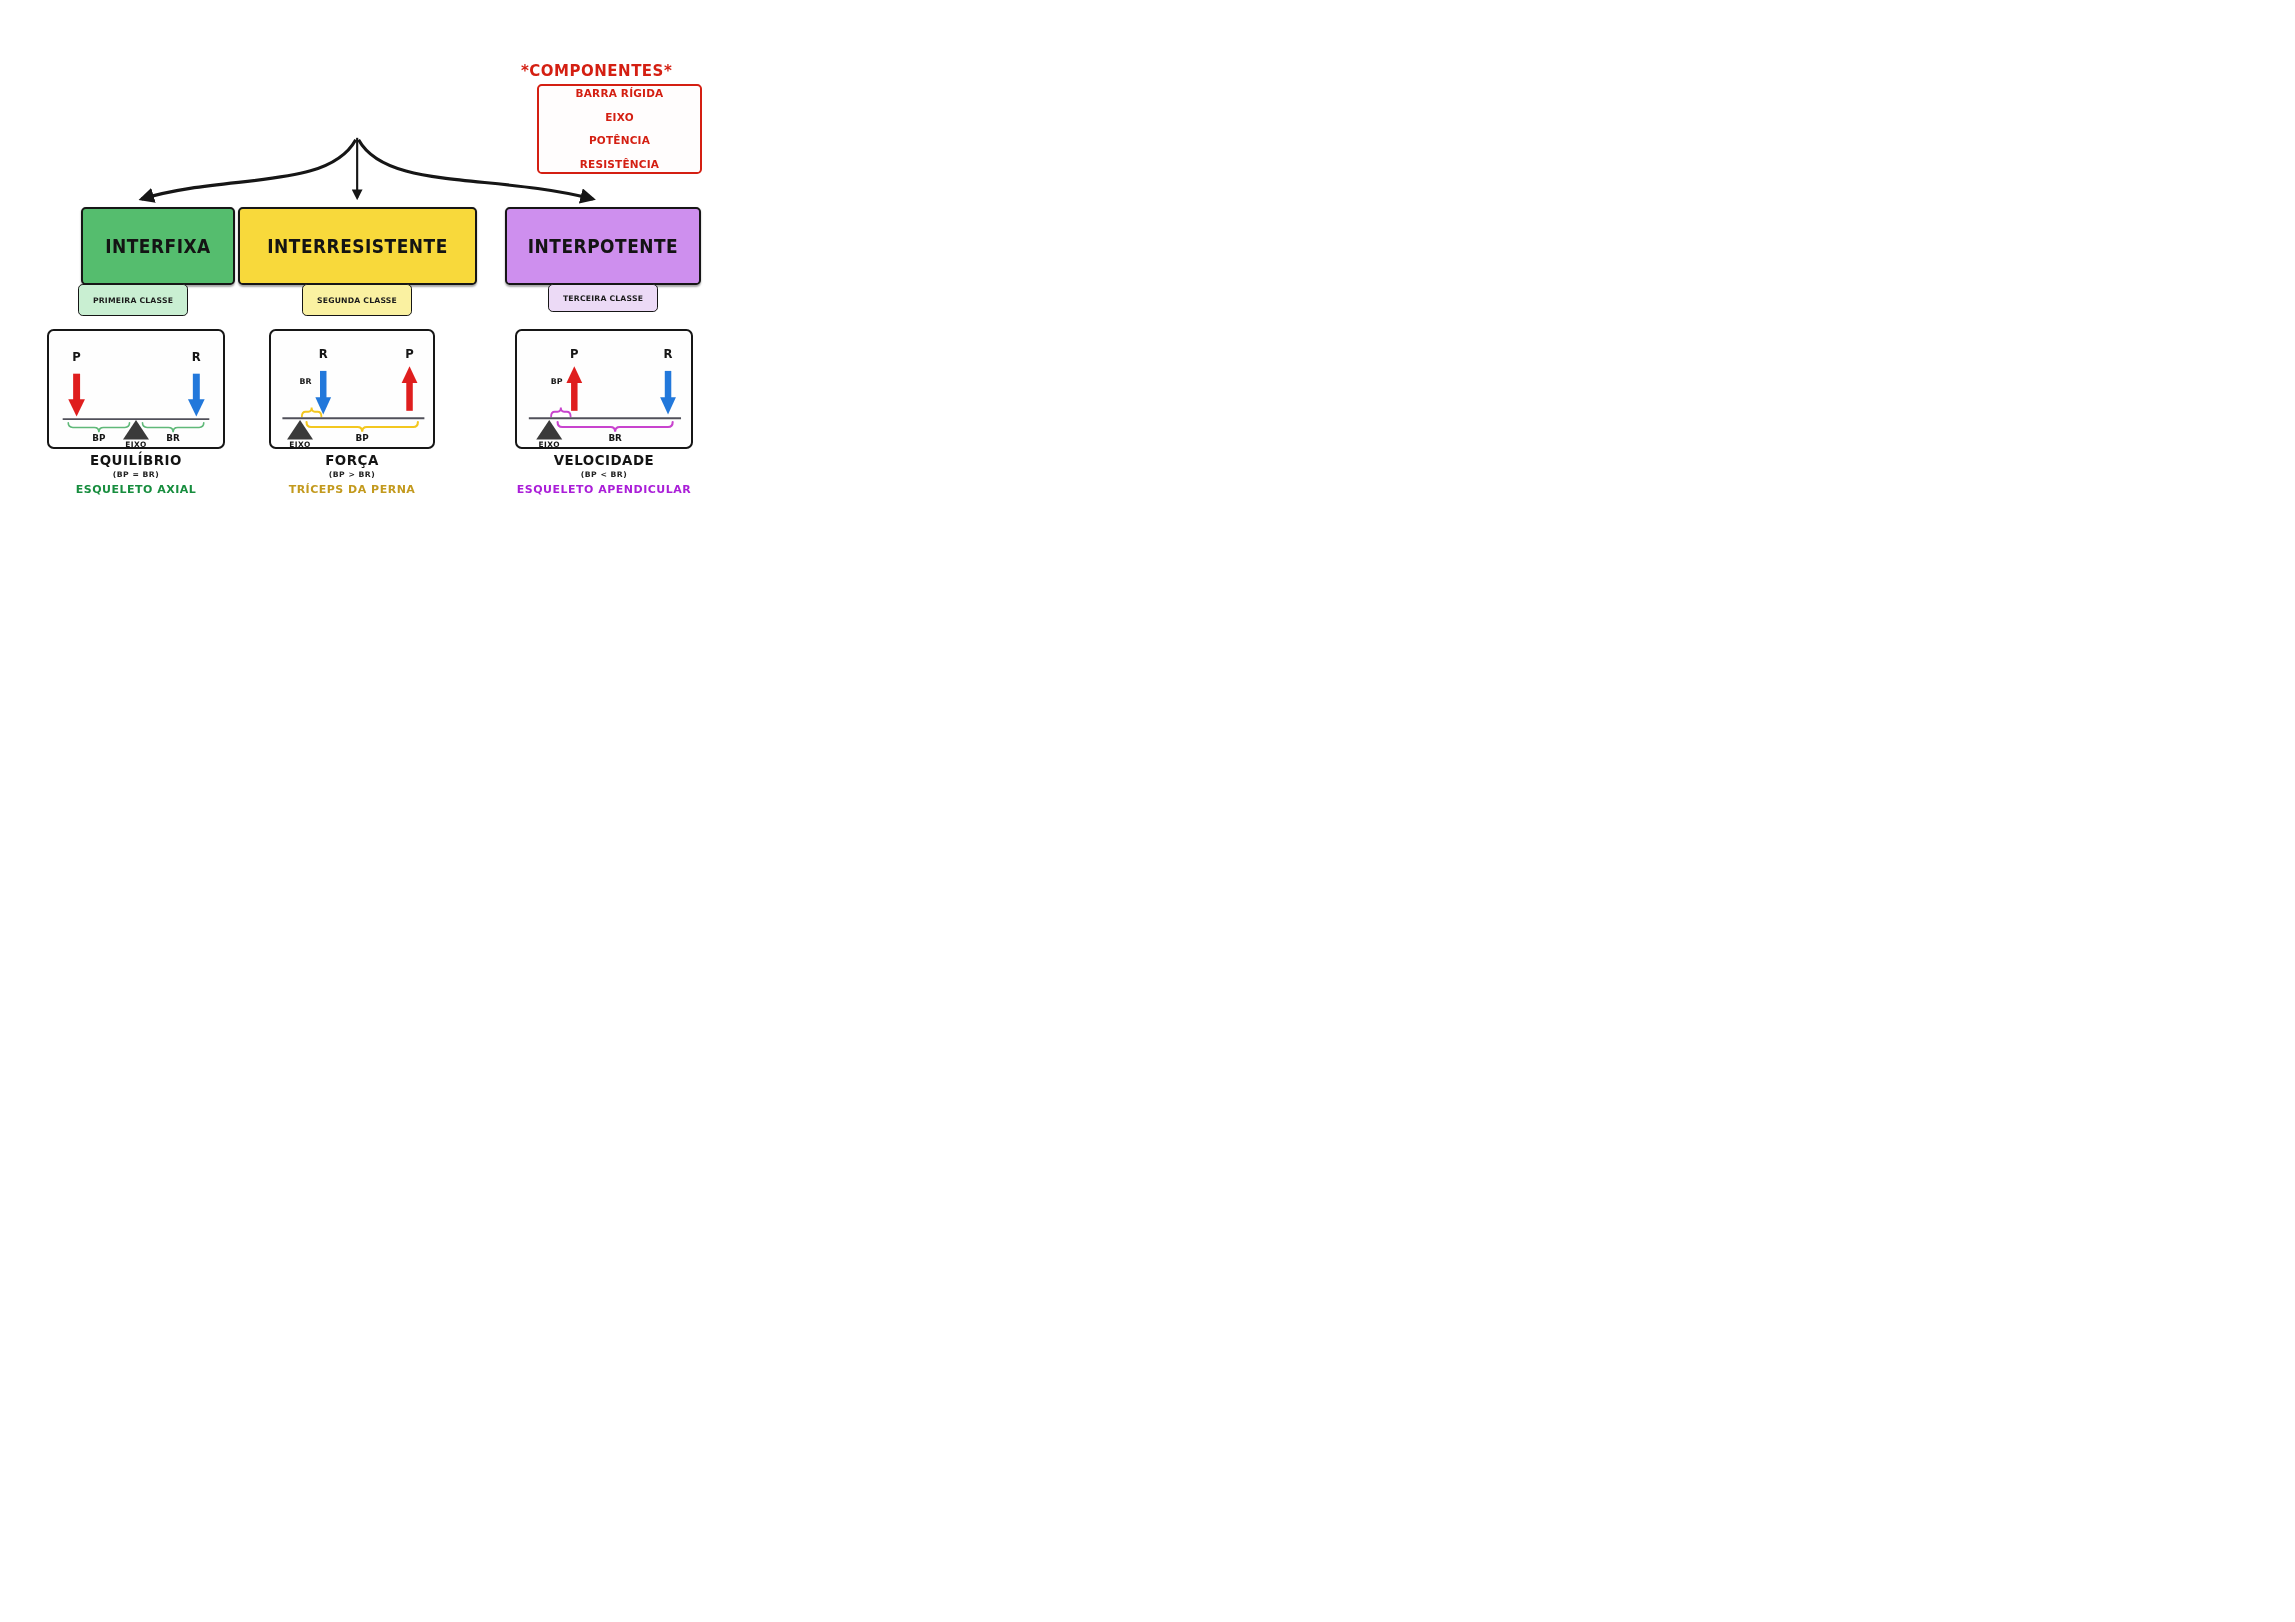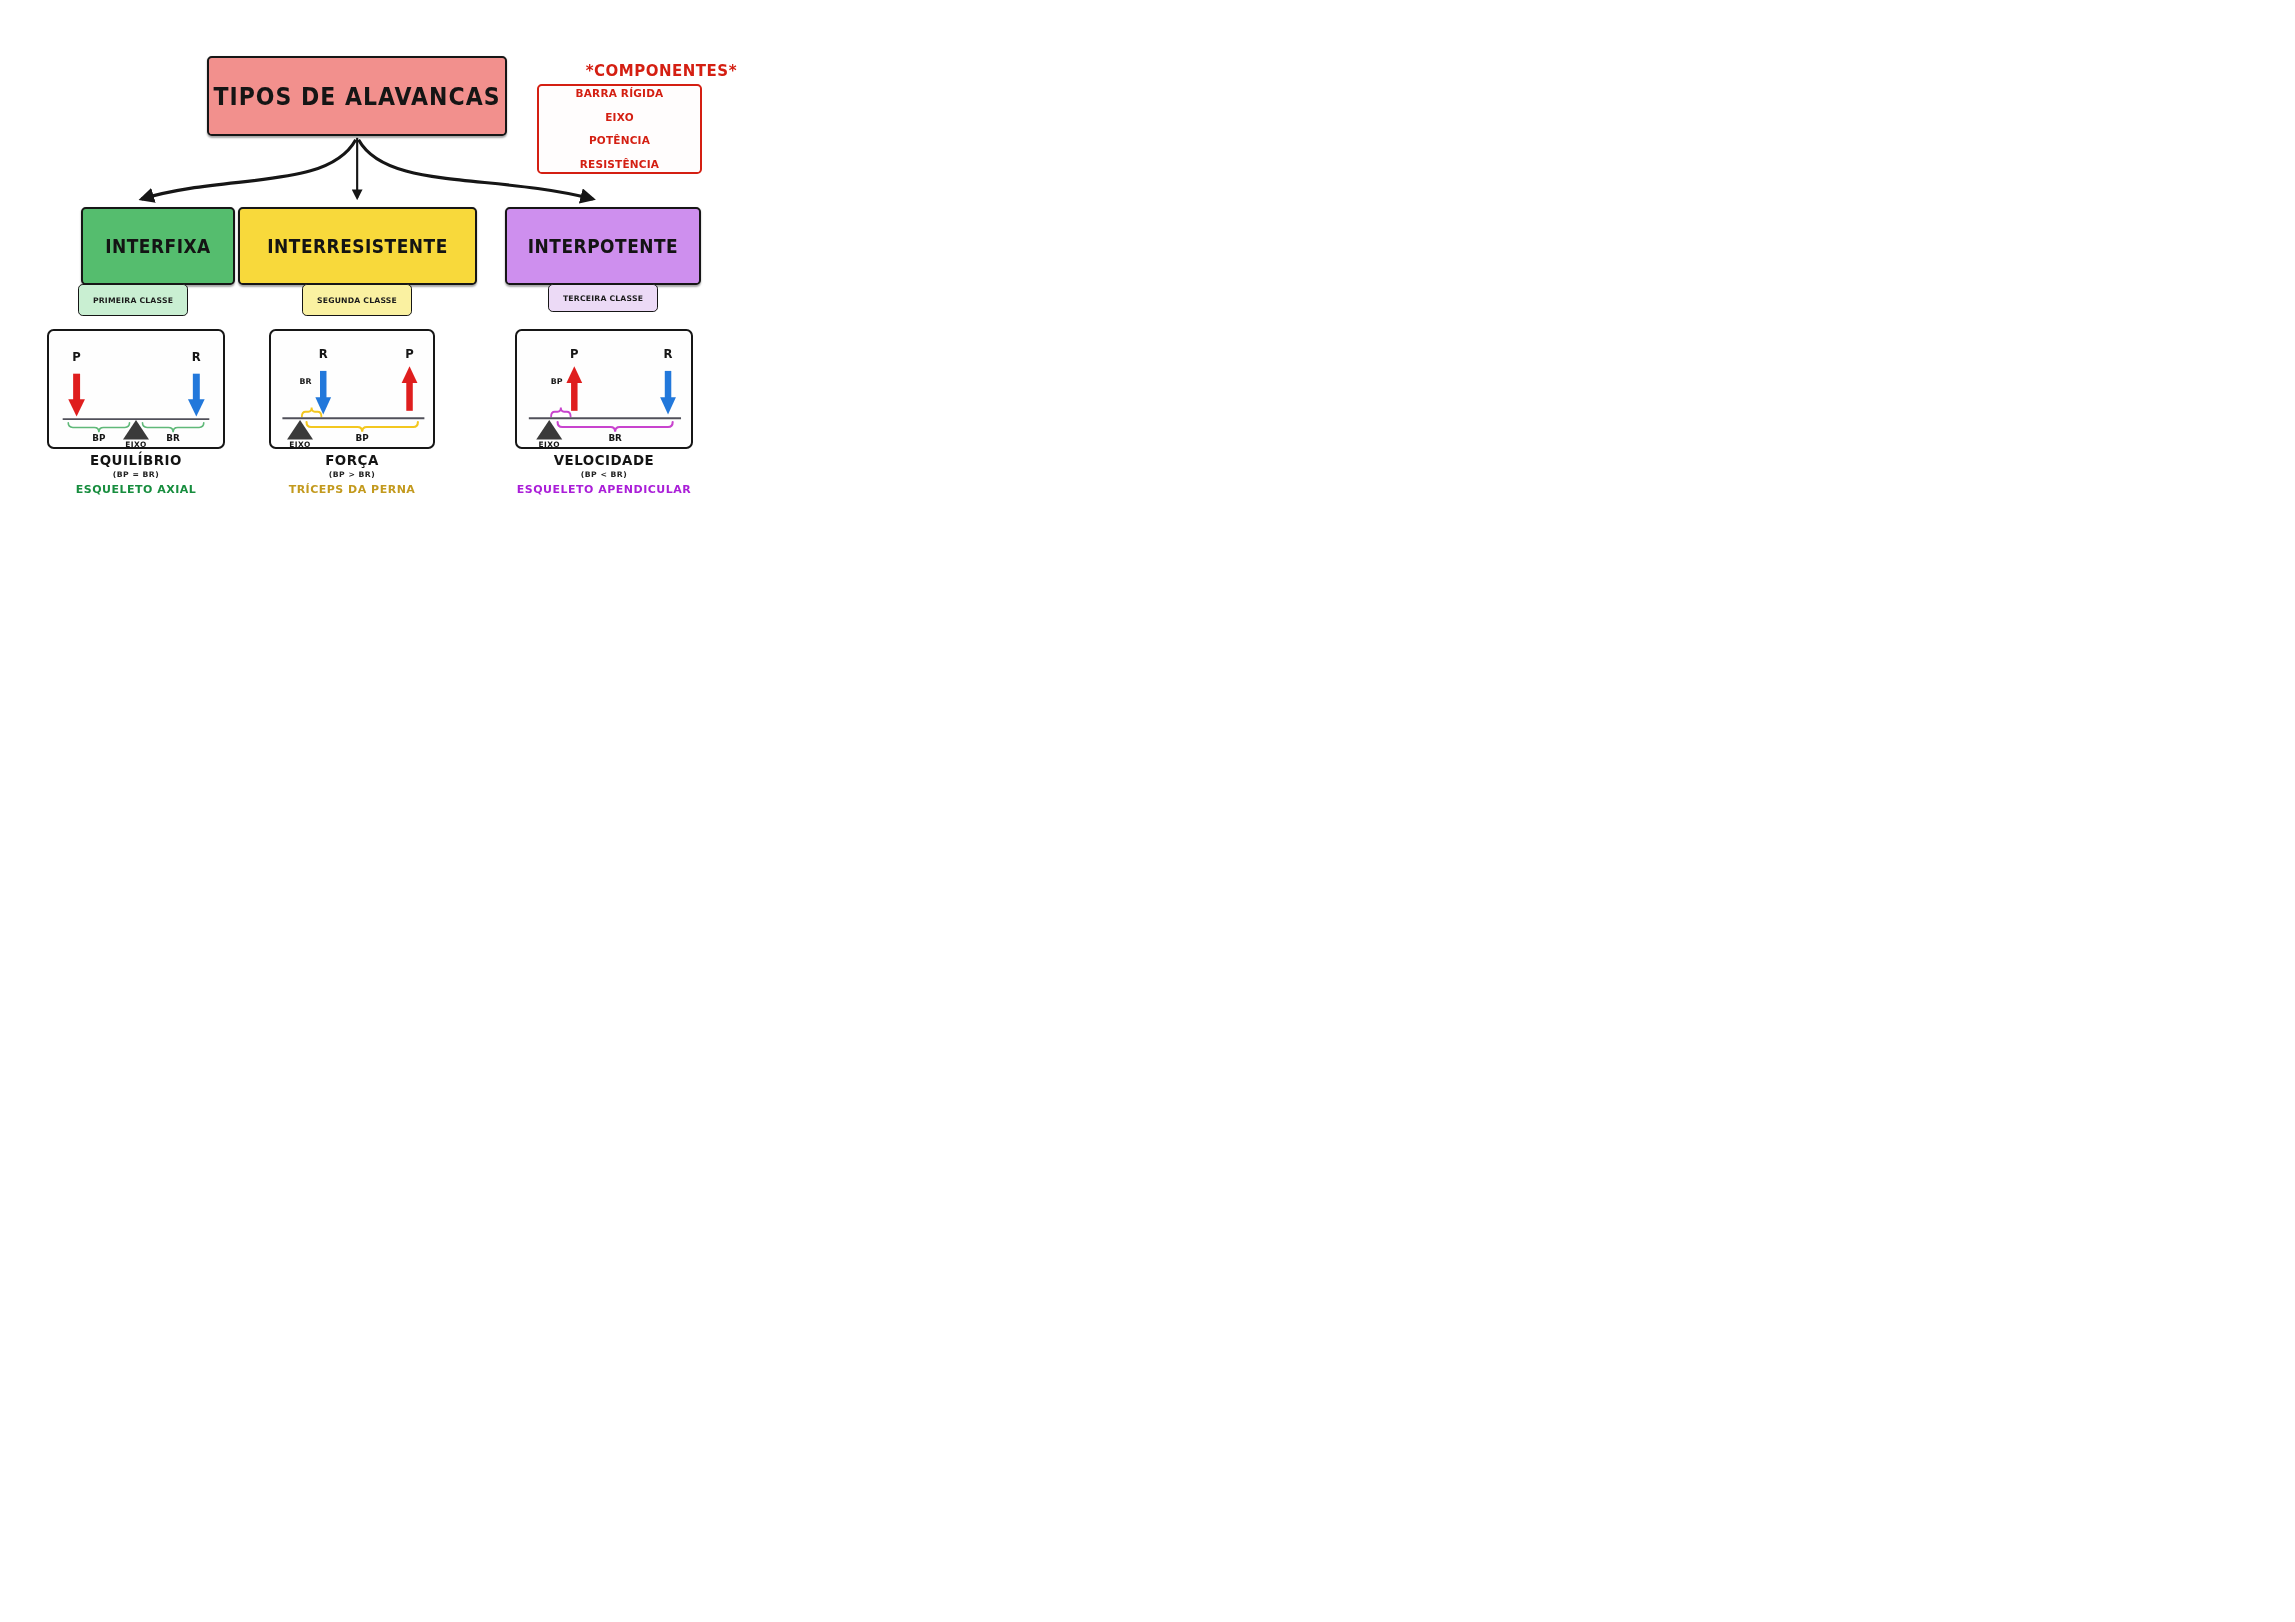--- a/index.html
+++ b/index.html
@@ -10,21 +10,21 @@
   .box{position:absolute;display:flex;align-items:center;justify-content:center;box-sizing:border-box;}
   
   .title-box{
     left:207px;top:56px;width:300px;height:80px;
     background:var(--title-fill);border:2.9px solid var(--outline);border-radius:4.8px;
     box-shadow:0 1.4px 1.9px rgba(0,0,0,.35);
   }
   .title-box span{font-size:22px;font-weight:700;letter-spacing:1px;color:#151515;transform:scaleY(1.15);}
   
   .comp-title{
-    position:absolute;left:541px;top:62px;width:196px;text-align:right;
+    position:absolute;left:521px;top:62px;width:196px;text-align:left;
     font-size:15px;font-weight:700;color:var(--componentes-red);letter-spacing:0.5px;
   }
   .comp-box{
     position:absolute;left:537px;top:84px;width:165px;height:90px;box-sizing:border-box;
     border:2.9px solid var(--componentes-red);border-radius:4.8px;background:#fffdfd;
     display:flex;flex-direction:column;align-items:center;justify-content:space-between;
   }
   .comp-box div{font-size:10.5px;font-weight:700;color:var(--componentes-red);line-height:1.42;letter-spacing:0.2px;}
   
   .connectors{position:absolute;left:0;top:0;width:765px;height:541px;pointer-events:none;}
@@ -59,23 +59,20 @@
   .caption .cap-example{font-size:11px;font-weight:700;margin-top:3.8px;letter-spacing:0.5px;}
   .cap-1{left:31px;}  .cap-1 .cap-example{color:var(--caption-green);}
   .cap-2{left:247px;} .cap-2 .cap-example{color:var(--caption-gold);}
   .cap-3{left:499px;}.cap-3 .cap-example{color:var(--caption-purple);}
 </style>
 </head>
 <body>
 
 <div class="canvas">
 
-  <div class="box title-box">
-    <span>TIPOS DE ALAVANCAS</span>
-  </div>
 
   <div class="comp-title">*COMPONENTES*</div>
   <div class="comp-box">
     <div>BARRA RÍGIDA</div>
     <div>EIXO</div>
     <div>POTÊNCIA</div>
     <div>RESISTÊNCIA</div>
   </div>
 
   <svg class="connectors" viewBox="0 0 1600 1131">

